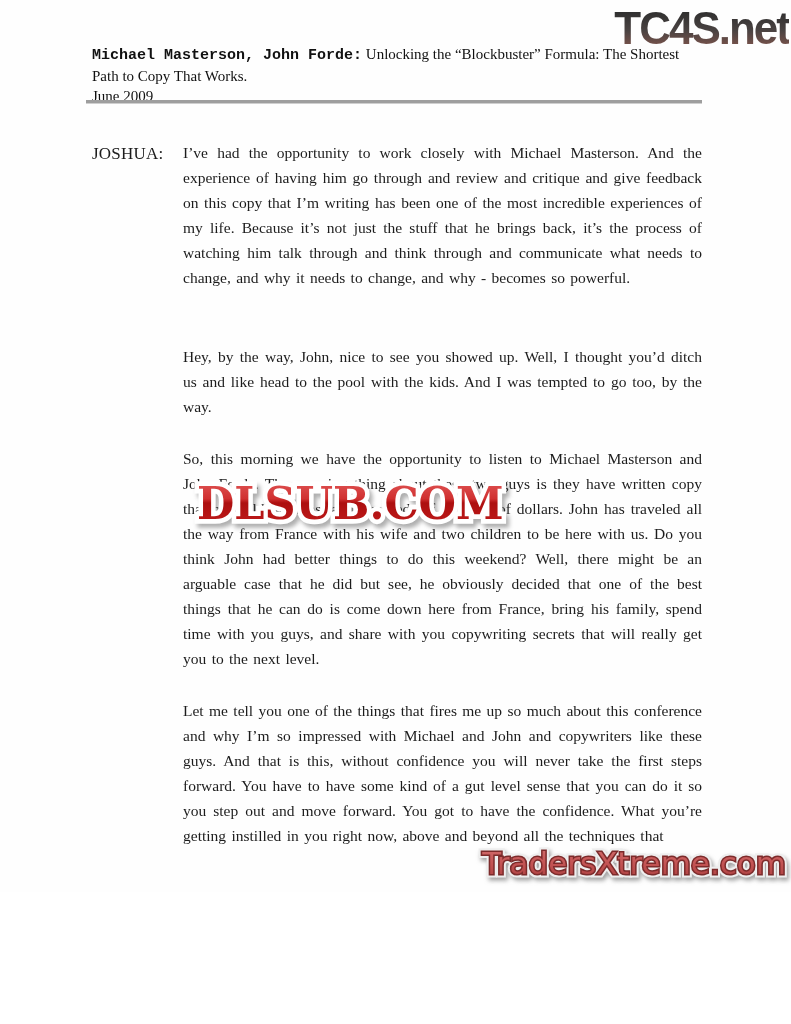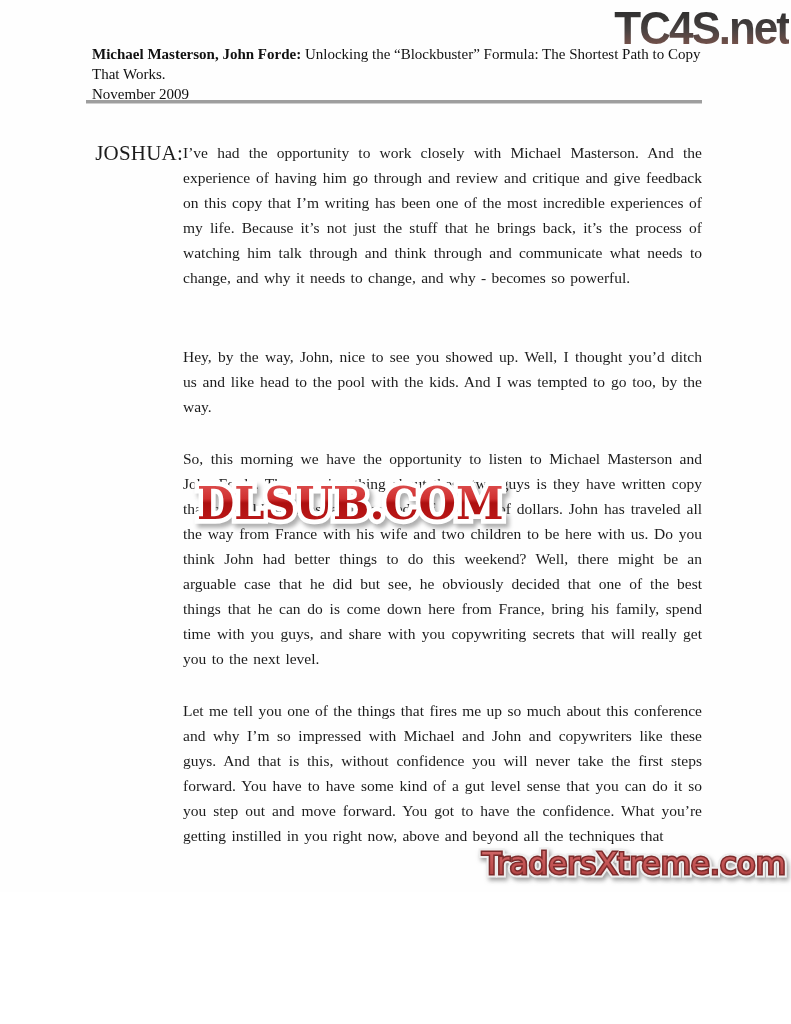--- a/index.html
+++ b/index.html
@@ -35,21 +35,21 @@
   
   .header {
     position: absolute;
     left: 92px;
     top: 44px;
     width: 614px;
     font-size: 15px;
     line-height: 20px;
     color: #111;
   }
-  .header .authors { font-weight: bold; }
+  .header .authors { font-weight: bold; font-family: Liberation Mono, monospace; }
   .header .date { display: block; }
   .header-rule {
     position: absolute;
     left: 86px;
     top: 100px;
     width: 616px;
     height: 4px;
     background: #9e9e9e;
     border-bottom: 1px solid #cfcfcf;
   }
@@ -57,24 +57,23 @@
   
   .transcript {
     position: absolute;
     left: 92px;
     top: 140px;
     width: 610px;
   }
   .t-row { display: flex; margin-bottom: 27px; }
   .speaker-col {
     flex: 0 0 91px;
-    font-size: 21px;
+    font-size: 17px;
     line-height: 27px;
     letter-spacing: 0.2px;
-    text-align: right;
   }
   .para {
     flex: 0 0 519px;
     width: 519px;
     font-size: 15.5px;
     line-height: 25px;
     text-align: justify;
     word-spacing: 1.5px;
   }
 
@@ -153,21 +152,21 @@
 </style>
 </head>
 <body>
 
 <div class="page">
 
   <div class="logo-tc4s">TC4S.net</div>
 
   <div class="header">
     <span class="authors">Michael Masterson, John Forde:</span><span> Unlocking the “Blockbuster” Formula: The Shortest Path to Copy That Works.</span>
-    <span class="date">November 2009</span>
+    <span class="date">June 2009</span>
   </div>
 
   <div class="header-rule"></div>
 
   <div class="transcript">
 
     <div class="t-row">
       <div class="speaker-col">JOSHUA:</div>
       <div class="para">I’ve had the opportunity to work closely with Michael Masterson. And the experience of having him go through and review and critique and give feedback on this copy that I’m writing has been one of the most incredible experiences of my life. Because it’s not just the stuff that he brings back, it’s the process of watching him talk through and think through and communicate what needs to change, and why it needs to change, and why - becomes so powerful.</div>
     </div>

